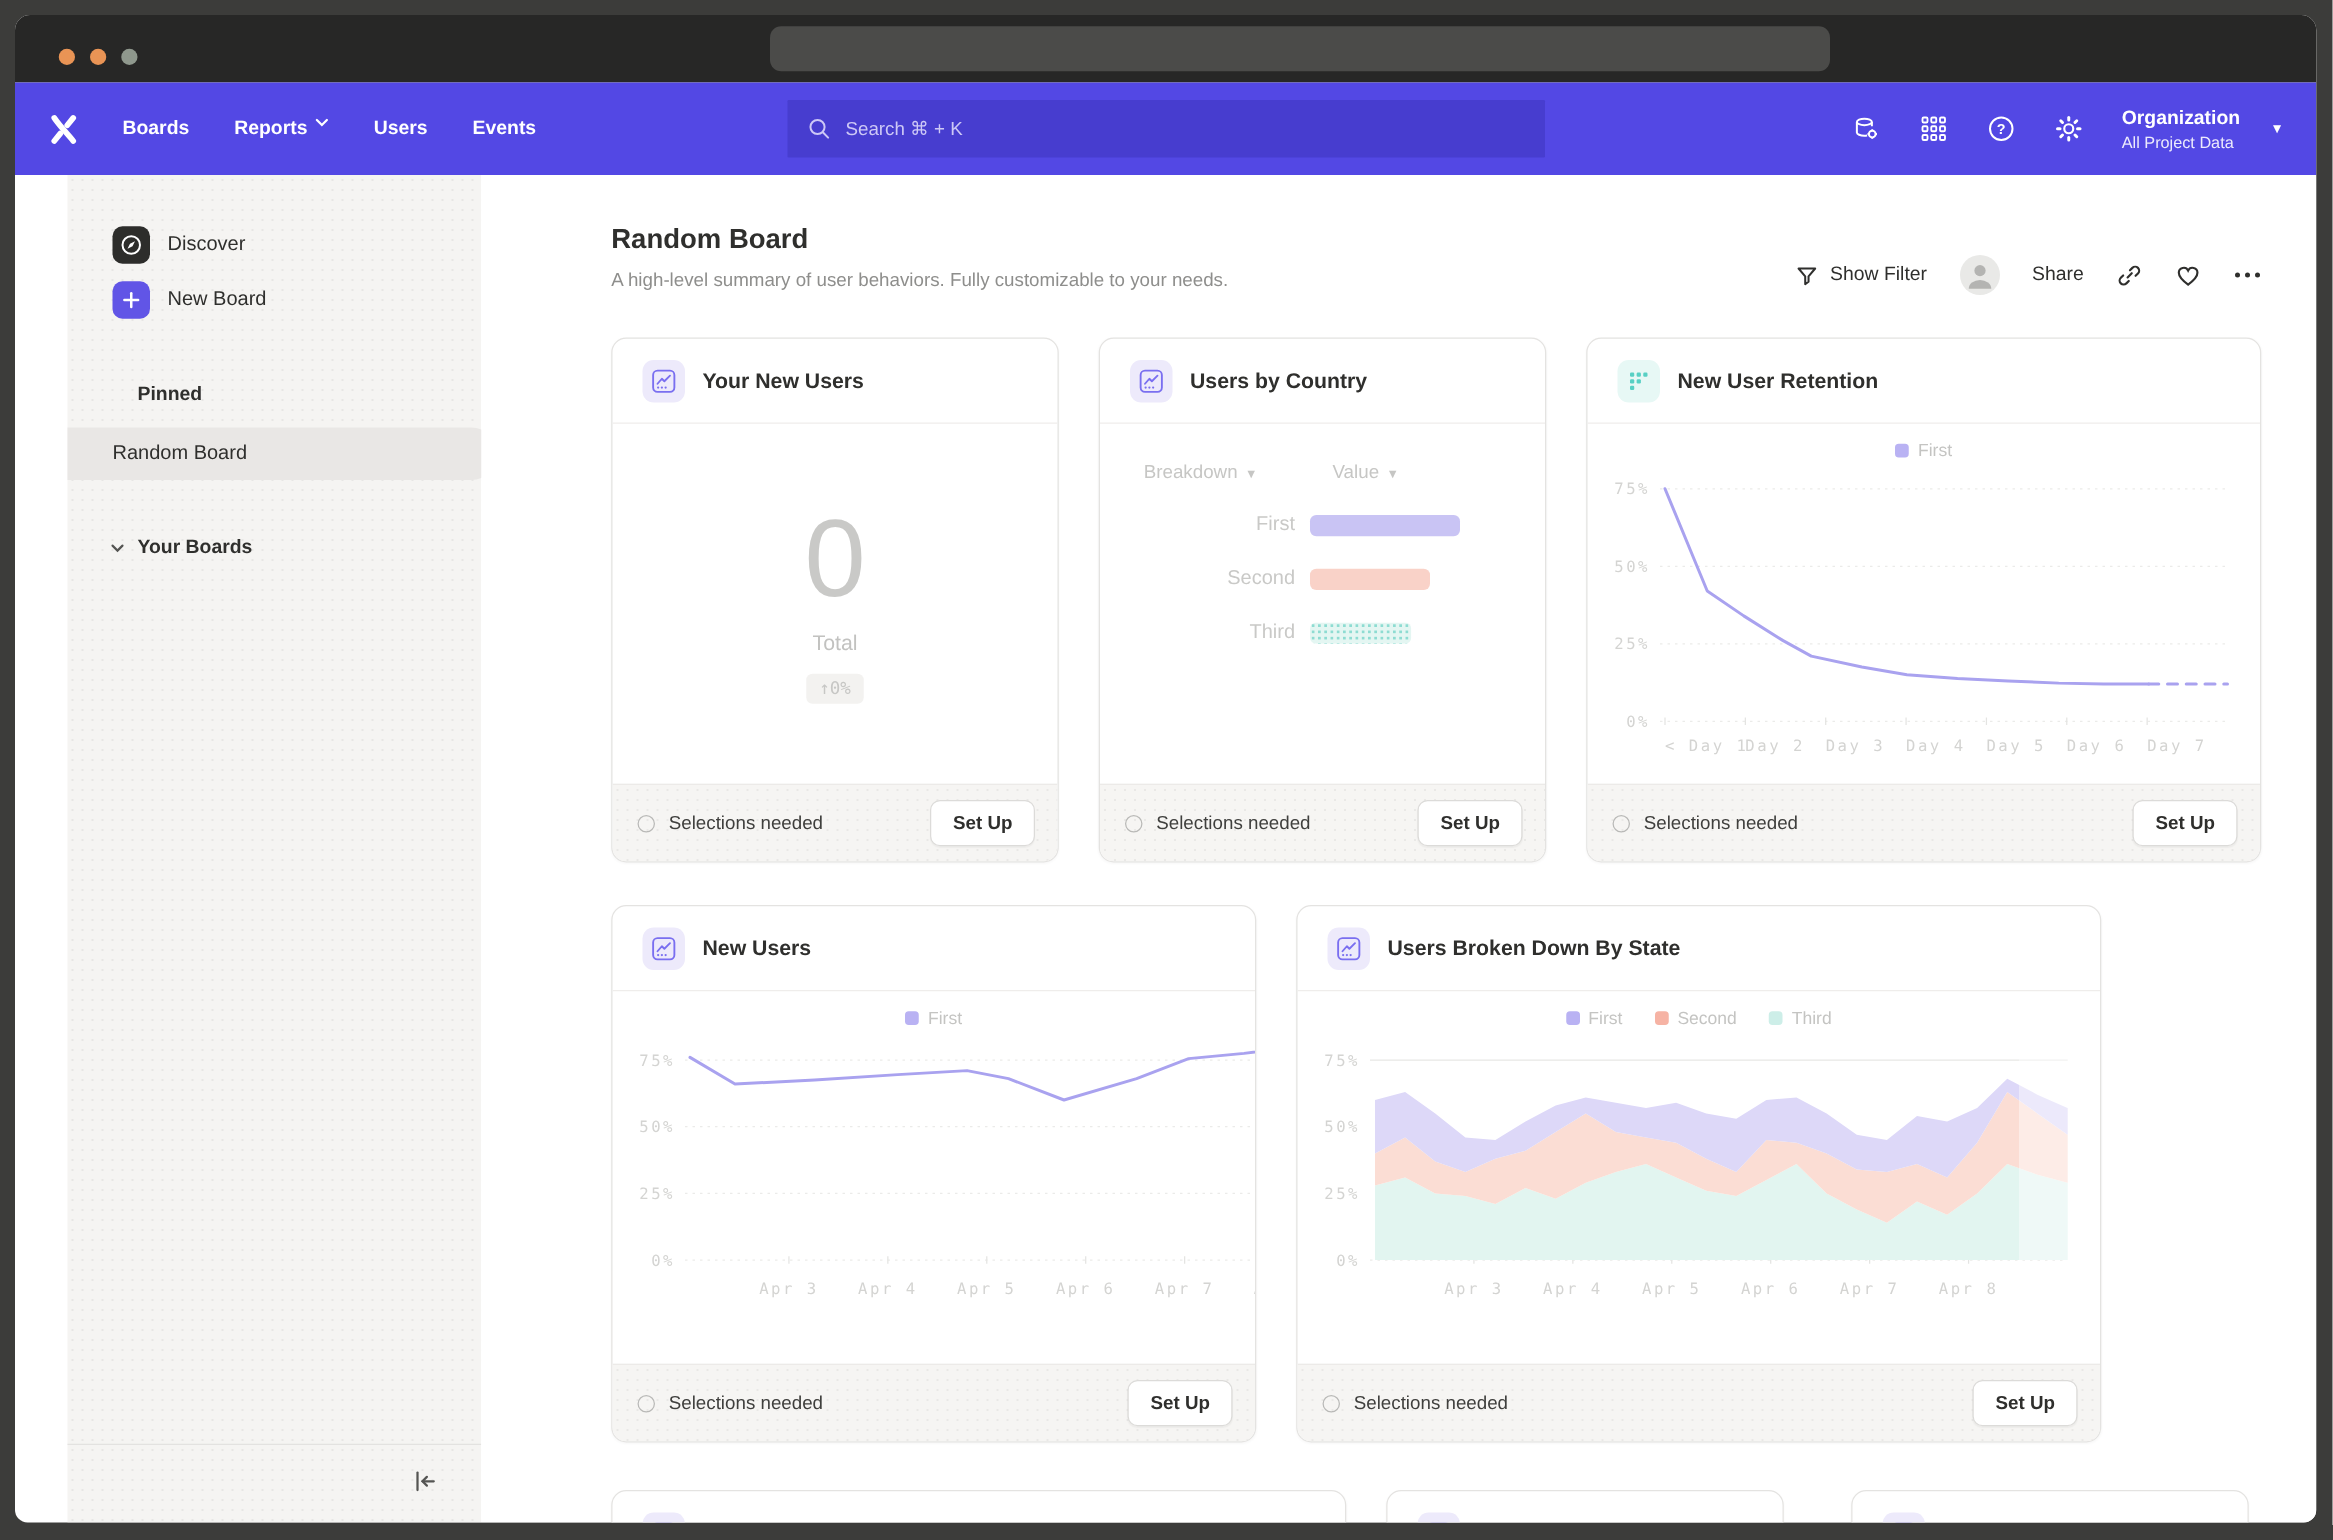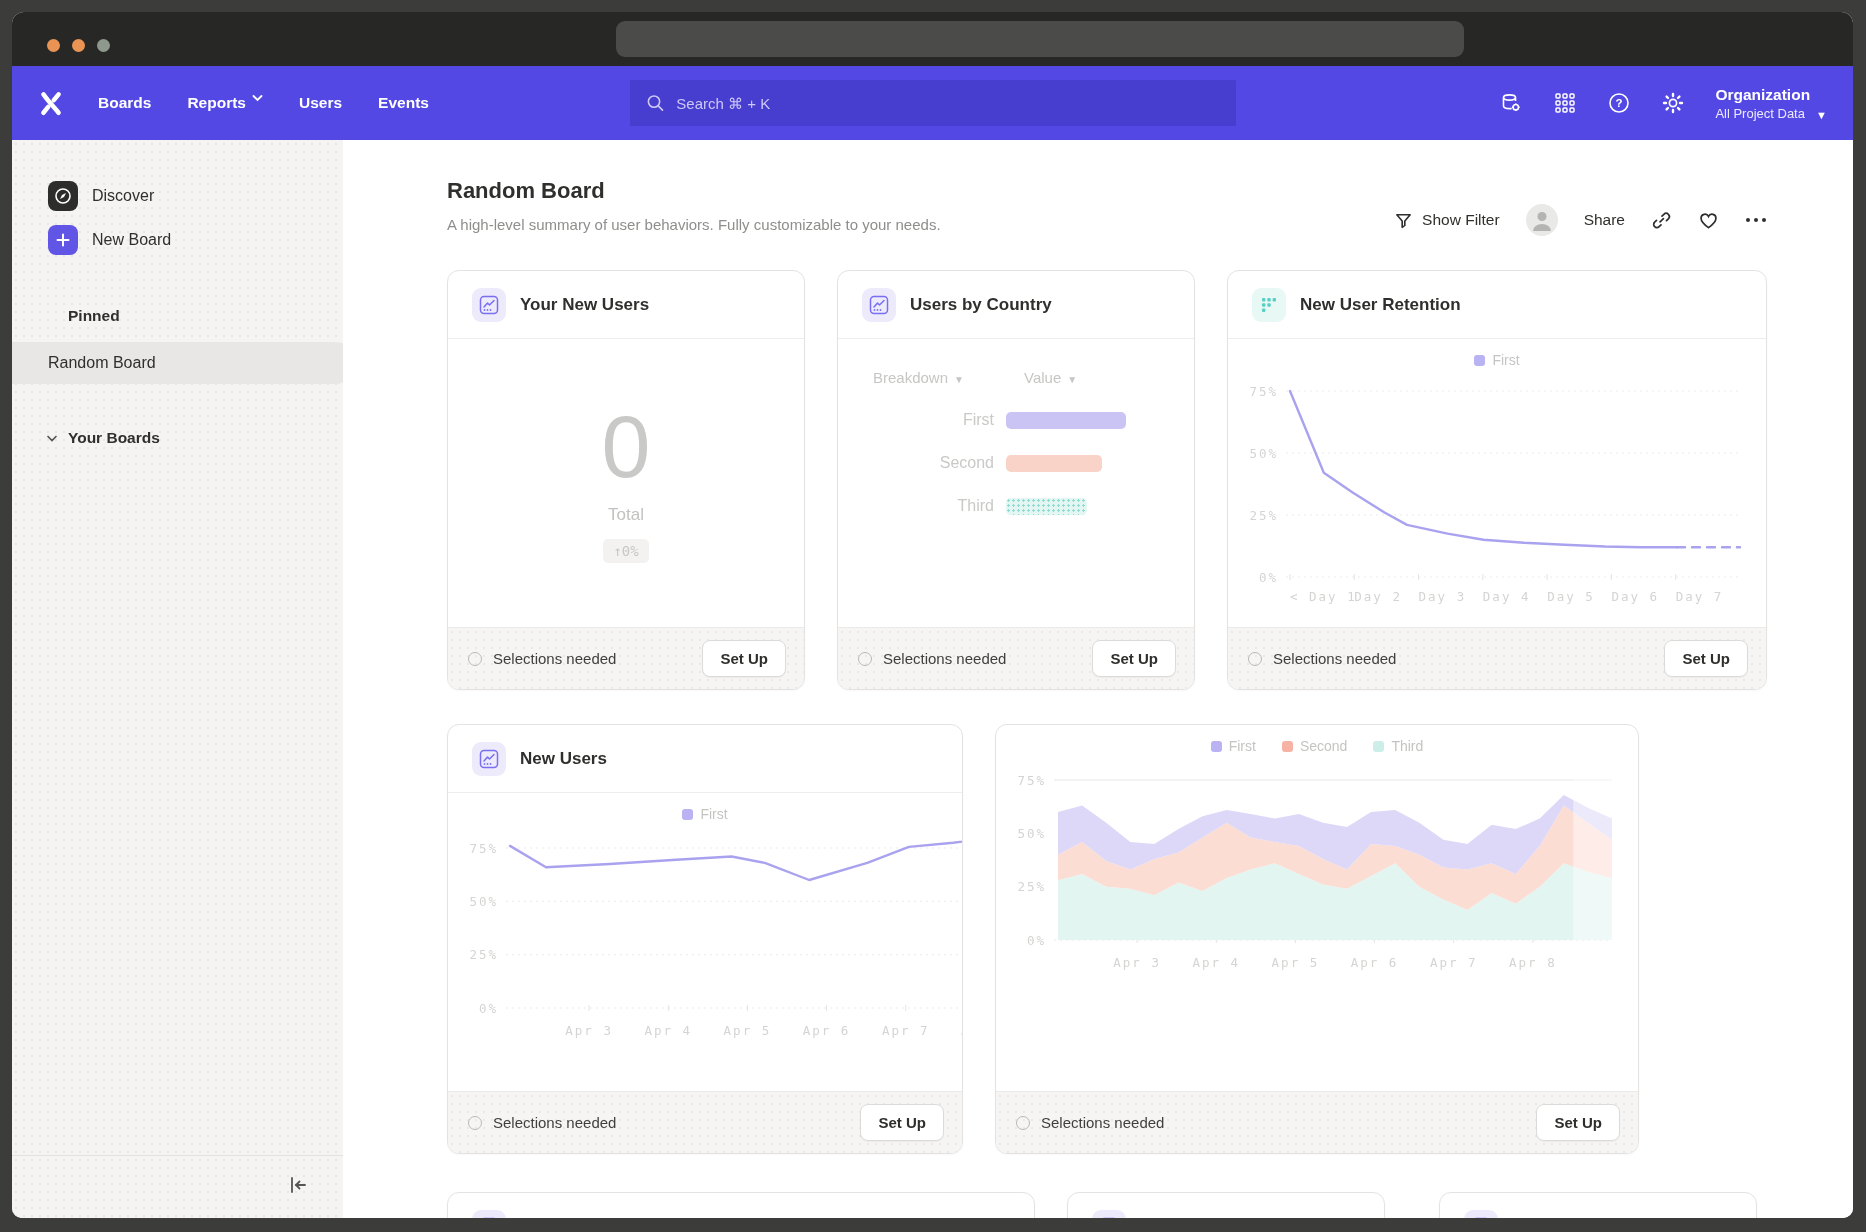--- a/index.html
+++ b/index.html
@@ -12,26 +12,26 @@
   .urlbar{position:absolute;left:604px;top:9px;width:848px;height:36px;border-radius:9px;background:#4b4b49;}
   
   .nav{height:74px;background:#5348e4;display:flex;align-items:center;padding:0 26px;position:relative;flex:0 0 auto;color:#fff;}
   .logo{width:26px;height:26px;margin-right:34px;display:flex;align-items:center;}
   .nav-item{font-size:15.5px;font-weight:600;color:#fff;margin-right:36px;display:flex;align-items:flex-start;gap:6px;cursor:pointer;}
   .search{position:absolute;left:50%;transform:translateX(-50%);top:14px;width:606px;height:46px;background:#473dcf;border-radius:1px;display:flex;align-items:center;padding:0 16px;box-sizing:border-box;}
   .search input{background:transparent;border:none;outline:none;color:#fff;font-size:15px;margin-left:10px;width:100%;font-family:"Liberation Sans",sans-serif;}
   .search input::placeholder{color:#cdc8f6;}
   .nav-right{margin-left:auto;display:flex;align-items:center;gap:30px;}
   .nav-icon{width:24px;height:24px;display:flex;align-items:center;justify-content:center;cursor:pointer;}
-  .org{display:flex;align-items:flex-end;gap:6px;cursor:pointer;}
+  .org{display:flex;align-items:center;gap:24px;cursor:pointer;}
   .org-name{font-size:15.5px;font-weight:700;line-height:1.35;}
   .org-sub{font-size:13px;font-weight:400;color:#eceafc;}
   .org-caret{font-size:11px;color:#fff;}
   
-  .app-body{flex:1;display:flex;min-height:0;}
+  .app-body{flex:1;display:flex;min-height:0;padding-left:42px;}
   .sidebar{width:331px;flex:0 0 auto;background-color:#f5f4f2;background-image:radial-gradient(#e7e6e4 1px,transparent 1px);background-size:8px 8px;display:flex;flex-direction:column;position:relative;}
   .side-row{display:flex;align-items:center;gap:14px;padding-left:36px;height:44px;cursor:pointer;}
   .side-ico{width:30px;height:30px;border-radius:8px;display:flex;align-items:center;justify-content:center;flex:0 0 auto;}
   .side-label{font-size:16px;font-weight:500;color:#2f2f2d;}
   .side-section{display:flex;align-items:center;gap:10px;padding-left:34px;margin-top:42px;height:24px;cursor:pointer;}
   .side-section .side-label{font-size:15.5px;font-weight:600;}
   .side-selected{margin-top:14px;height:42px;display:flex;align-items:center;background:#e9e7e5;border-radius:0 21px 21px 0;width:308px;padding-left:36px;font-size:16px;color:#2f2f2d;cursor:pointer;}
   .side-footer{margin-top:auto;border-top:1px solid #e3e2e0;height:62px;display:flex;align-items:center;justify-content:flex-end;padding-right:34px;}
   
   .main{flex:1;background:#fff;overflow:hidden;position:relative;}
@@ -462,20 +462,34 @@
             <div class="card-foot">
               <span class="status">
                   <span class="status-circle"></span>
                   <span>Selections needed</span>
                 </span>
               <button class="setup-btn">Set Up</button>
             </div>
           </div>
 
           <div class="card" style="width:644px;height:430px">
+            <div class="card-head">
+              <span class="card-ico ico-purple">
+                <svg width="20" height="20" viewBox="0 0 20 20" fill="none" stroke="#7a6ff0" stroke-width="1.5">
+                    <rect x="1.5" y="1.5" width="17" height="17" rx="3.5"></rect>
+                    <polyline points="5,12 8.5,8 10.5,10 15,5.5" stroke-linecap="round" stroke-linejoin="round"></polyline>
+                    <g fill="#7a6ff0" stroke="none">
+                      <circle cx="5.5" cy="15" r="0.9"></circle>
+                      <circle cx="8.5" cy="15" r="0.9"></circle>
+                      <circle cx="11.5" cy="15" r="0.9"></circle>
+                    </g>
+                  </svg>
+              </span>
+              <span class="card-title">Users Broken Down By State</span>
+            </div>
             <div class="card-body">
               <div class="chart-legend">
                   <span class="lg-item"><span class="lg-swatch" style="background:#b9b2f3"></span>First</span>
                   <span class="lg-item"><span class="lg-swatch" style="background:#f6b3a4"></span>Second</span>
                   <span class="lg-item"><span class="lg-swatch" style="background:#cdeee8"></span>Third</span>
                 </div>
               <div><svg width="642" height="300" viewBox="0 0 642 300">
                     <line x1="58" y1="55" x2="616" y2="55" stroke="#e7e7e5" stroke-width="1"></line>
                     <text x="50" y="59.5" text-anchor="end" class="tick">75%</text>
                     <text x="50" y="112.83333333333334" text-anchor="end" class="tick">50%</text>

